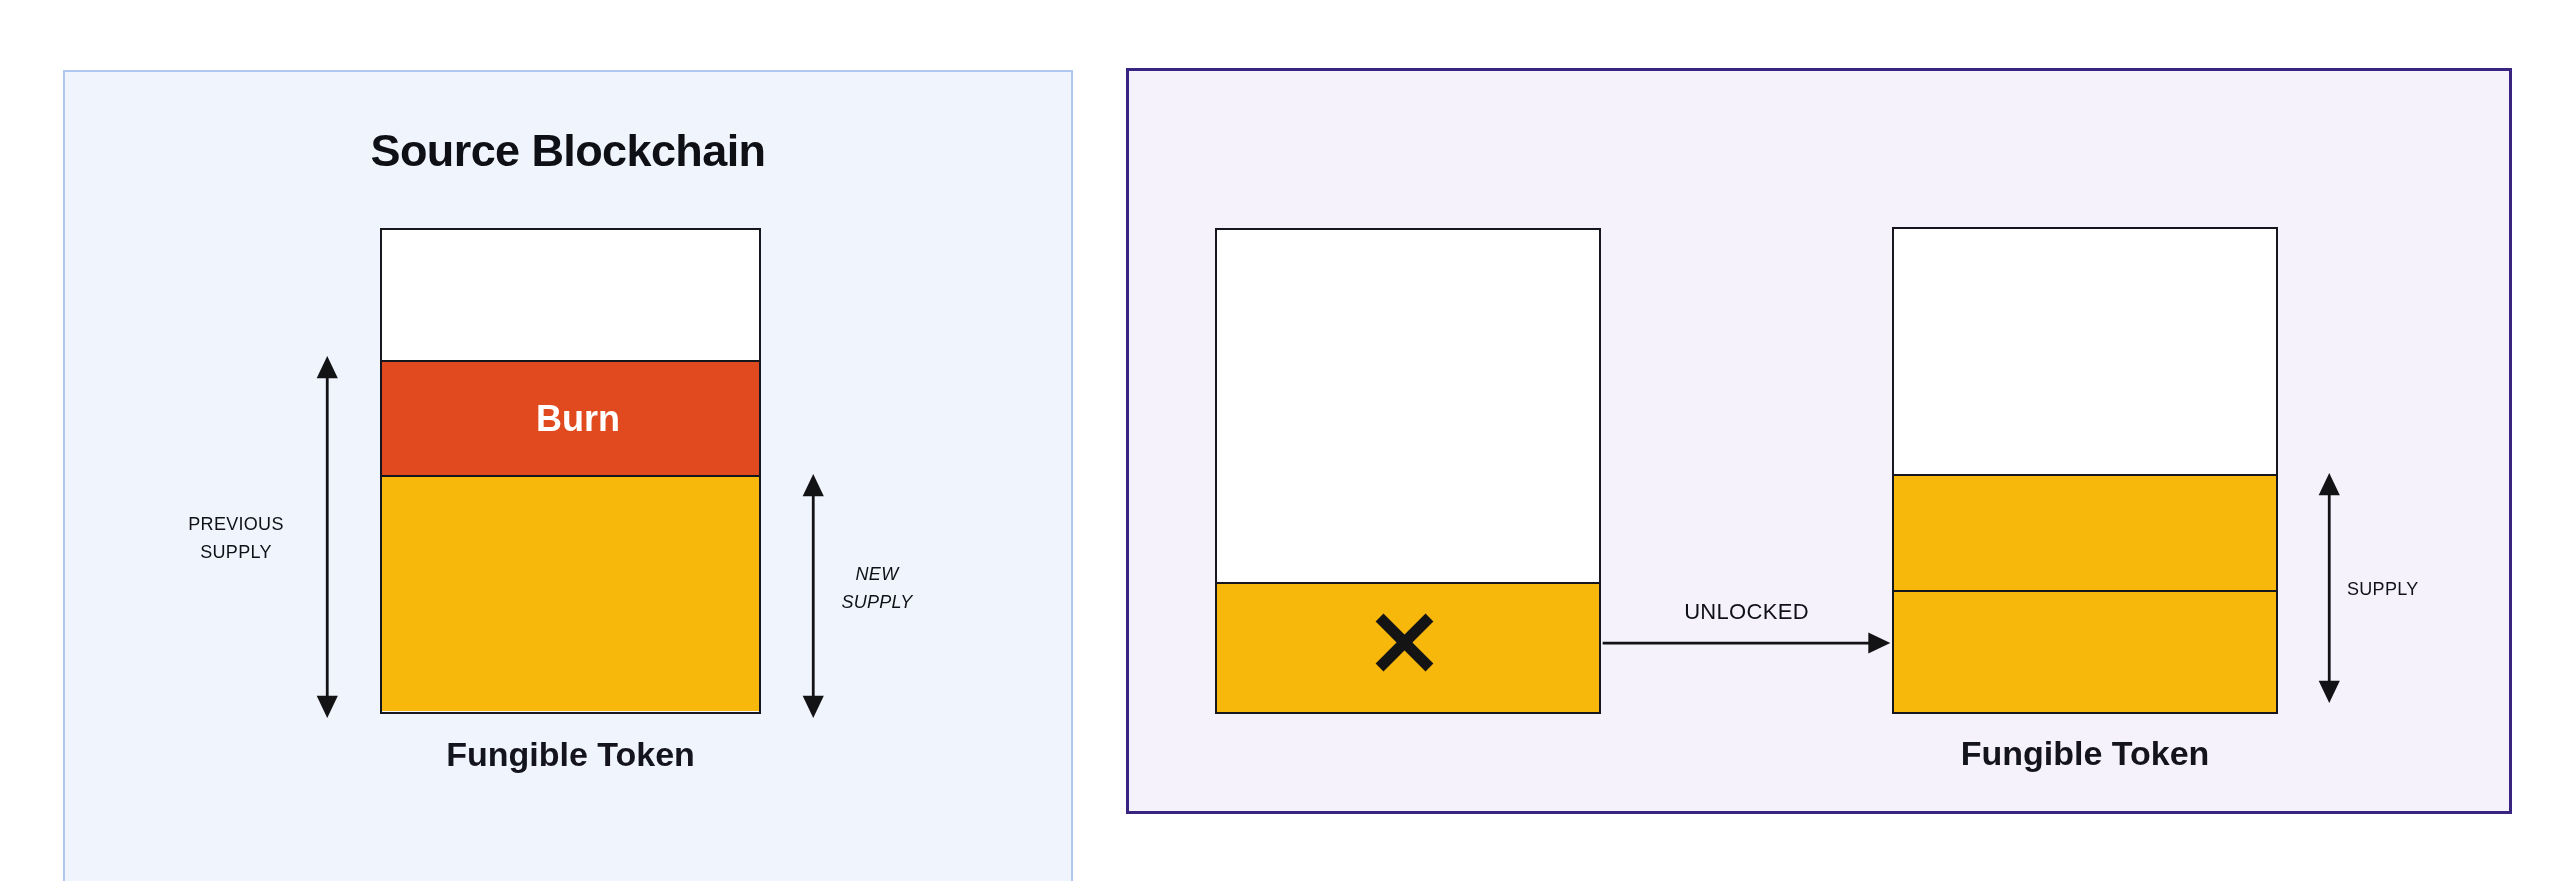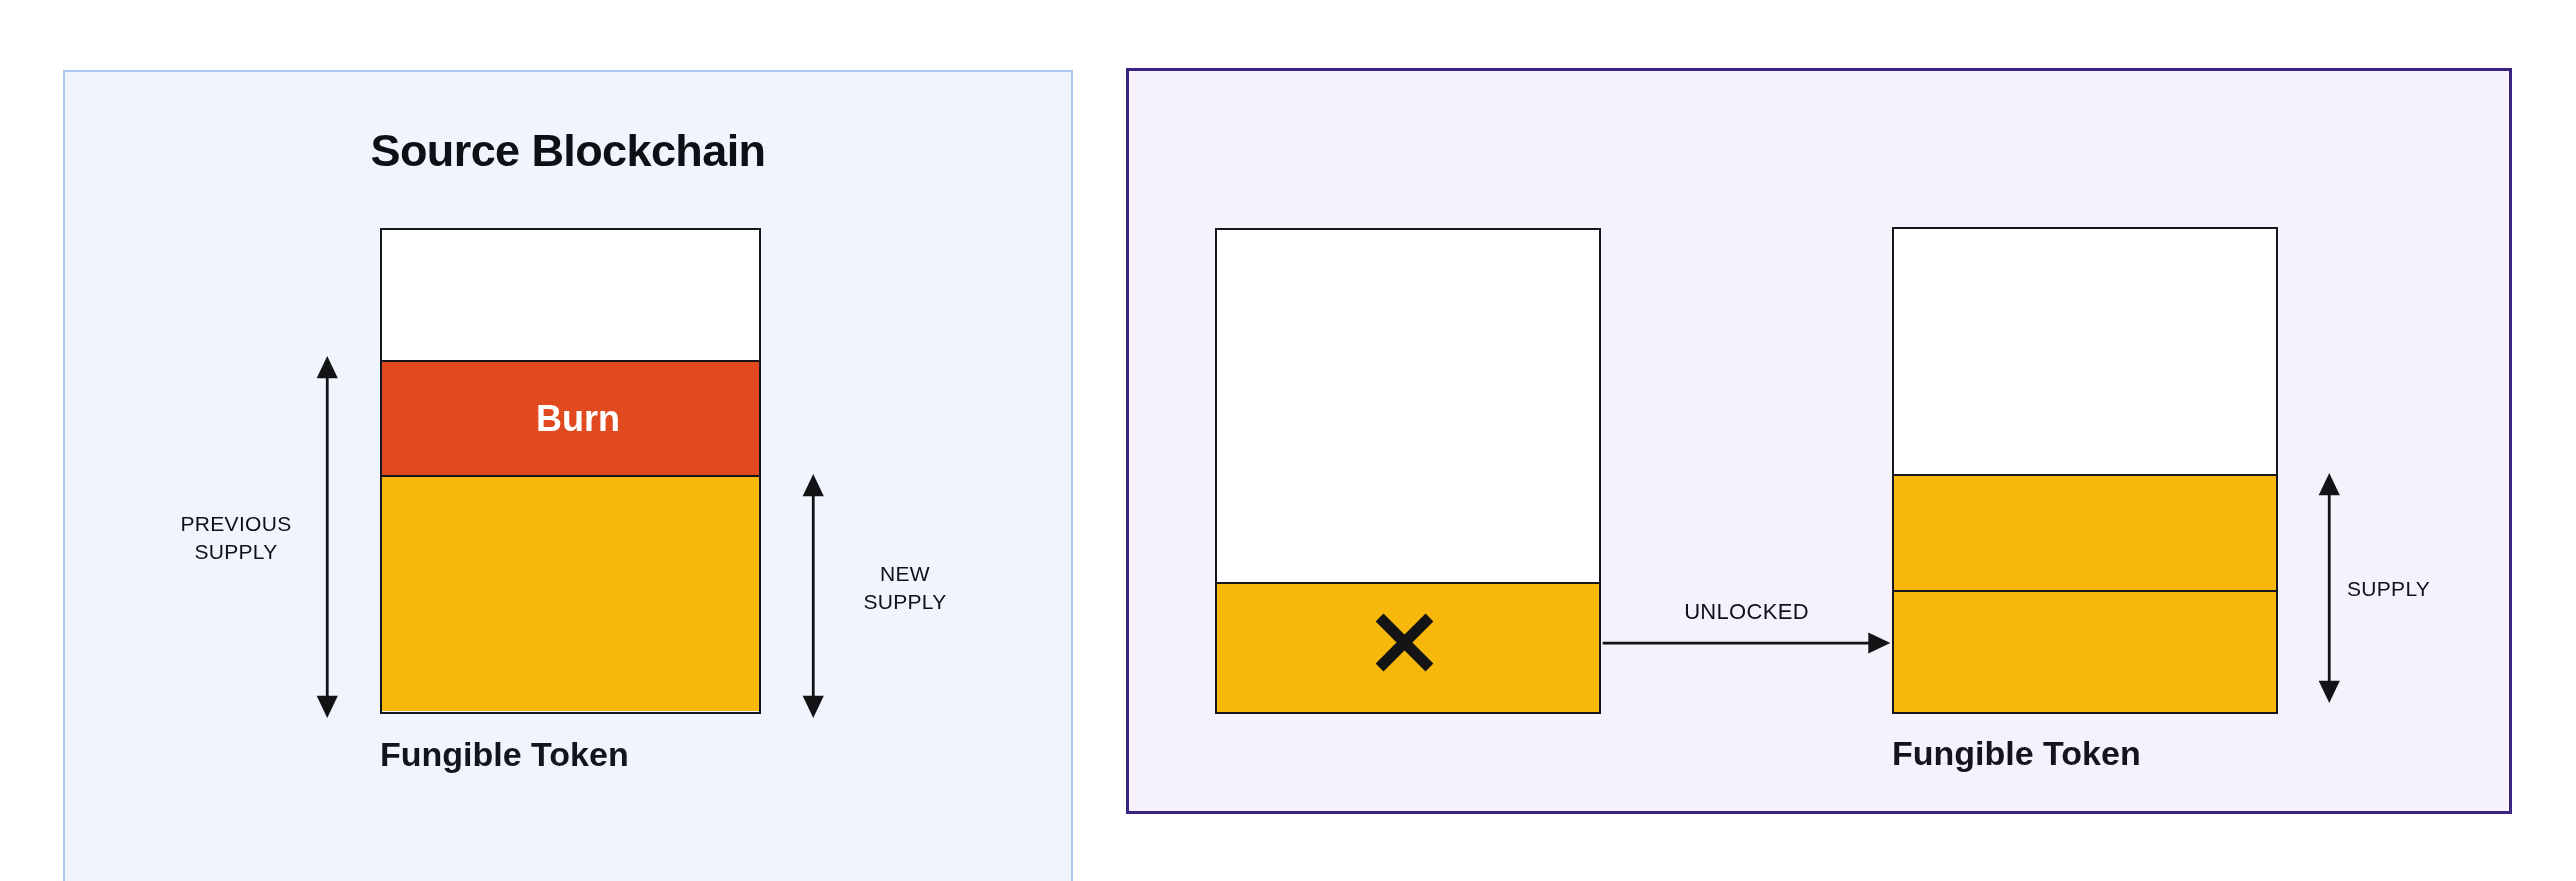--- a/index.html
+++ b/index.html
@@ -28,26 +28,26 @@
     position:absolute;box-sizing:border-box;
     border:2.2px solid #16161F;
     display:flex;flex-direction:column;
   }
   .seg{box-sizing:border-box;width:100%;}
   .seg-divider-top{border-top:2.2px solid #16161F;padding-left:15px;}
   .seg-divider-bottom{border-bottom:2.2px solid #16161F;}
   .burn-seg{display:flex;align-items:center;justify-content:center;}
   .burn-text{color:#FFFFFF;font-size:36px;font-weight:700;}
   .bar-caption{
-    position:absolute;
+    position:absolute;text-align:center;
     font-size:34px;font-weight:700;color:#14141F;
   }
   .annot{
     position:absolute;text-align:center;
-    font-size:21px;font-weight:400;color:#101018;
+    font-size:18px;font-weight:400;color:#101018;
     line-height:28px;letter-spacing:0.3px;
   }
   .arrow-svg{position:absolute;display:block;}
   .x-svg{position:absolute;display:block;}
 </style>
 </head>
 <body>
 
 <div class="canvas">
 
@@ -71,21 +71,21 @@
     <div class="annot" style="left:71px;top:438px;width:200px;">
       <div>PREVIOUS</div>
       <div>SUPPLY</div>
     </div>
 
     <svg class="arrow-svg" style="left:736px;top:402px;" width="24.5" height="244" viewBox="0 0 44 438">
       <line x1="22" y1="20" x2="22" y2="418" stroke="#131316" stroke-width="5"></line>
       <polygon points="22,0 3,40 41,40" fill="#131316"></polygon>
       <polygon points="22,438 3,398 41,398" fill="#131316"></polygon>
     </svg>
-    <div class="annot" style="left:740px;top:488px;width:200px;">
+    <div class="annot" style="left:712px;top:488px;width:200px;font-style:italic;">
       <div>NEW</div>
       <div>SUPPLY</div>
     </div>
 
     <div class="bar-caption" style="left:315px;top:663px;width:381px;">Fungible Token</div>
   </section>
 
   <section class="panel panel-destination">
 
 

